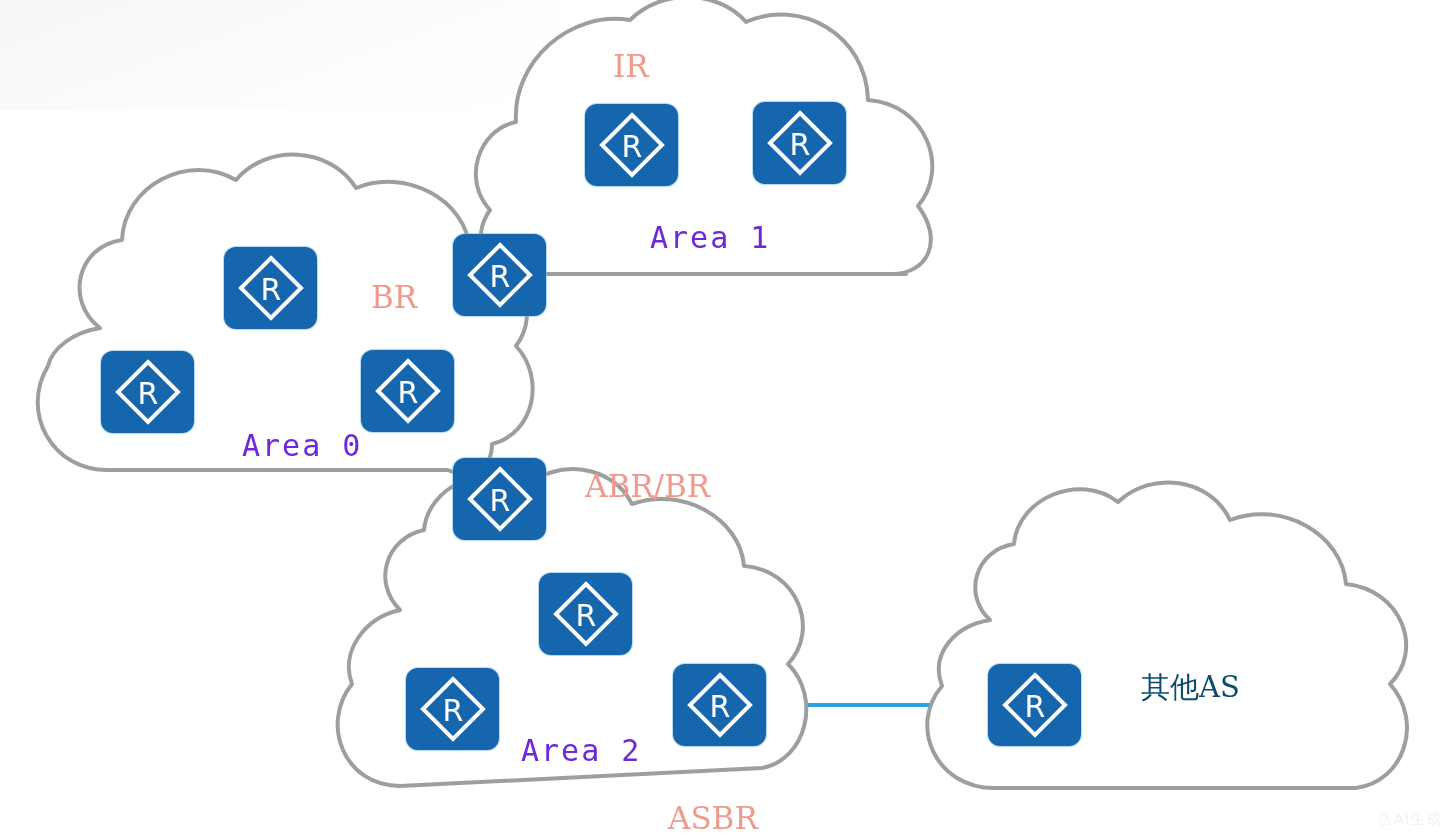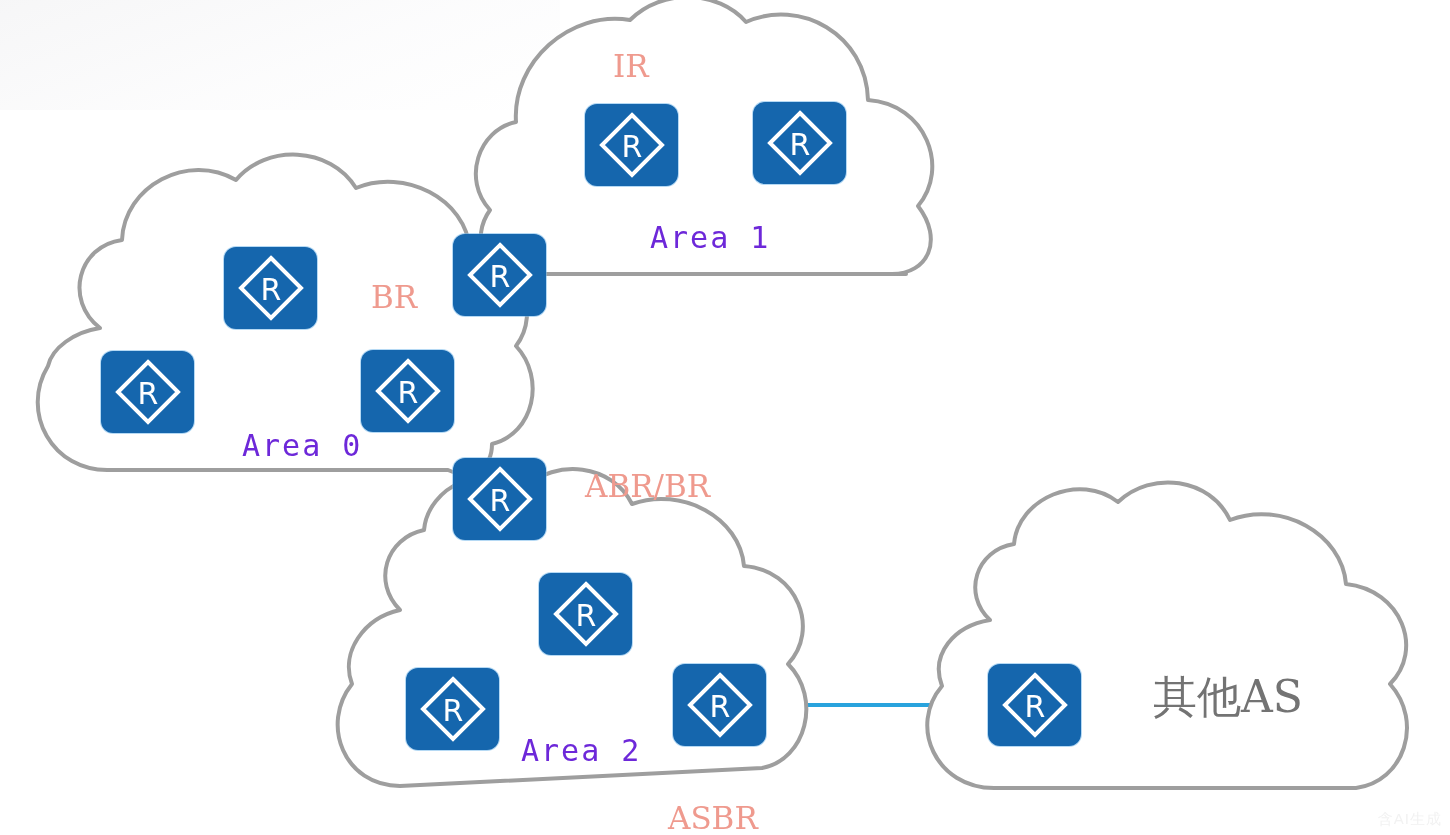--- a/index.html
+++ b/index.html
@@ -58,24 +58,23 @@
   .role-label {
     position: absolute;
     font-family: "DejaVu Serif", "Liberation Serif", serif;
     font-size: 31px;
     color: #ef9a8e;
     white-space: nowrap;
   }
   .as-label {
     position: absolute;
     font-family: "DejaVu Serif", "Liberation Serif", serif;
-    font-size: 44px;
-    color: #737373;
-    white-space: nowrap;
-    margin-left: 12px;
+    font-size: 29px;
+    color: #0c4a6e;
+    white-space: nowrap;
   }
   .watermark {
     position: absolute;
     right: 8px;
     bottom: 6px;
     font-size: 15px;
     color: #f2f2f2;
     letter-spacing: 1px;
     white-space: nowrap;
     user-select: none;

